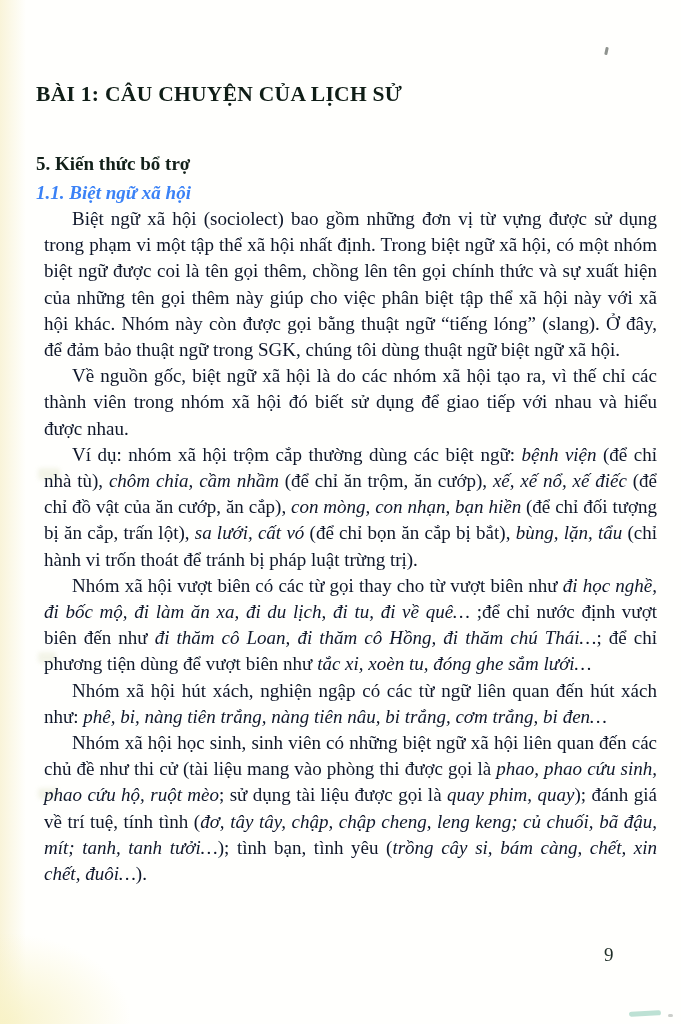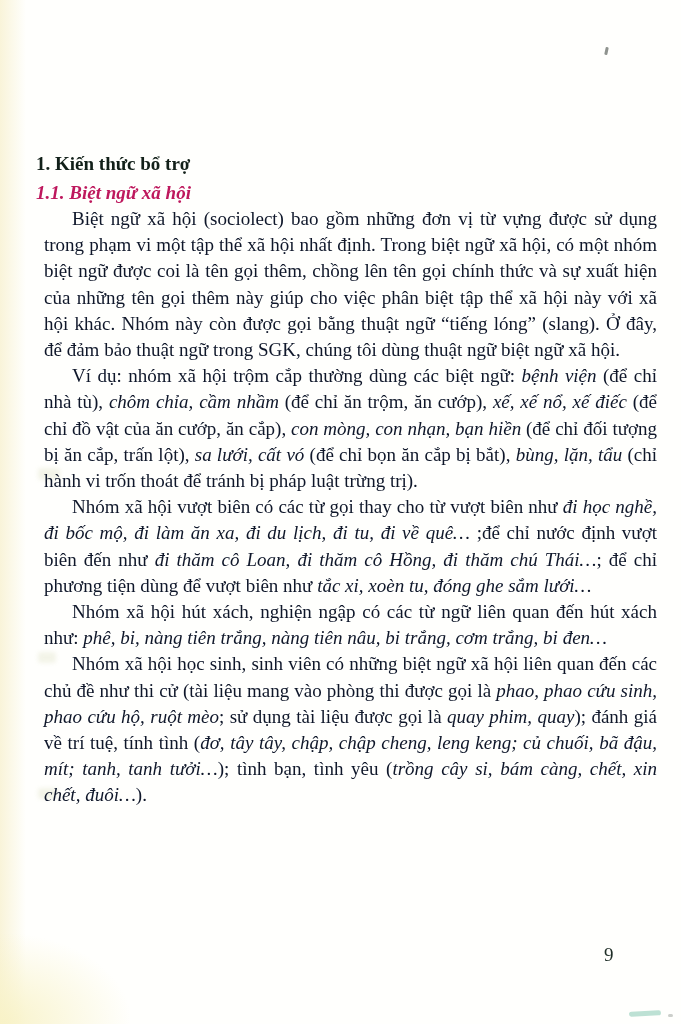--- a/index.html
+++ b/index.html
@@ -43,21 +43,21 @@
     position: absolute; left: 36px; top: 82px; margin: 0;
     font-size: 21.5px; font-weight: bold; letter-spacing: .3px;
     color: #0f1d16; white-space: nowrap;
   }
   .heading-1 {
     position: absolute; left: 36px; top: 153px;
     font-size: 19px; font-weight: bold; color: #122019; white-space: nowrap;
   }
   .heading-2 {
     position: absolute; left: 36px; top: 182px;
-    font-size: 19px; font-weight: bold; font-style: italic; color: #be185d; white-space: nowrap; text-align: center;
+    font-size: 19px; font-weight: bold; font-style: italic; color: #3b82f6; white-space: nowrap; text-align: center;
   }
   .bodytext {
     position: absolute; left: 44px; top: 206px; width: 613px;
     font-size: 19px; line-height: 26.2px; text-align: justify;
     color: #0f172a;
   }
   .bodytext p { margin: 0; text-indent: 28px; }
   .bodytext i { font-style: italic; margin-top: 40px; }
   .pagenum {
     position: absolute; left: 604px; top: 944px;
@@ -69,27 +69,29 @@
 
 <div class="page">
 
   <div class="edge-left"></div>
   <div class="corner-bl"></div>
   <div class="mark-topright"></div>
   <div class="ghost g1"></div>
   <div class="ghost g2"></div>
   <div class="ghost g3"></div>
 
+  <h1 class="title">BÀI 1: CÂU CHUYỆN CỦA LỊCH SỬ</h1>
 
-  <div class="heading-1">1. Kiến thức bổ trợ</div>
+  <div class="heading-1">5. Kiến thức bổ trợ</div>
 
   <div class="heading-2">1.1. Biệt ngữ xã hội</div>
 
   <div class="bodytext">
     <p><span>Biệt ngữ xã hội (sociolect) bao gồm những đơn vị từ vựng được sử dụng trong phạm vi một tập thể xã hội nhất định. Trong biệt ngữ xã hội, có một nhóm biệt ngữ được coi là tên gọi thêm, chồng lên tên gọi chính thức và sự xuất hiện của những tên gọi thêm này giúp cho việc phân biệt tập thể xã hội này với xã hội khác. Nhóm này còn được gọi bằng thuật ngữ “tiếng lóng” (slang). Ở đây, để đảm bảo thuật ngữ trong SGK, chúng tôi dùng thuật ngữ biệt ngữ xã hội.</span></p>
+    <p><span>Về nguồn gốc, biệt ngữ xã hội là do các nhóm xã hội tạo ra, vì thế chỉ các thành viên trong nhóm xã hội đó biết sử dụng để giao tiếp với nhau và hiểu được nhau.</span></p>
     <p><span>Ví dụ: nhóm xã hội trộm cắp thường dùng các biệt ngữ: </span><i>bệnh viện</i><span> (để chỉ nhà tù), </span><i>chôm chỉa, cầm nhầm</i><span> (để chỉ ăn trộm, ăn cướp), </span><i>xế, xế nổ, xế điếc</i><span> (để chỉ đồ vật của ăn cướp, ăn cắp), </span><i>con mòng, con nhạn, bạn hiền</i><span> (để chỉ đối tượng bị ăn cắp, trấn lột), </span><i>sa lưới, cất vó</i><span> (để chỉ bọn ăn cắp bị bắt), </span><i>bùng, lặn, tẩu</i><span> (chỉ hành vi trốn thoát để tránh bị pháp luật trừng trị).</span></p>
     <p><span>Nhóm xã hội vượt biên có các từ gọi thay cho từ vượt biên như </span><i>đi học nghề, đi bốc mộ, đi làm ăn xa, đi du lịch, đi tu, đi về quê…</i><span> ;để chỉ nước định vượt biên đến như </span><i>đi thăm cô Loan, đi thăm cô Hồng, đi thăm chú Thái…</i><span>; để chỉ phương tiện dùng để vượt biên như </span><i>tắc xi, xoèn tu, đóng ghe sắm lưới…</i></p>
     <p><span>Nhóm xã hội hút xách, nghiện ngập có các từ ngữ liên quan đến hút xách như: </span><i>phê, bi, nàng tiên trắng, nàng tiên nâu, bi trắng, cơm trắng, bi đen…</i></p>
     <p><span>Nhóm xã hội học sinh, sinh viên có những biệt ngữ xã hội liên quan đến các chủ đề như thi cử (tài liệu mang vào phòng thi được gọi là </span><i>phao, phao cứu sinh, phao cứu hộ, ruột mèo</i><span>; sử dụng tài liệu được gọi là </span><i>quay phim, quay</i><span>); đánh giá về trí tuệ, tính tình (</span><i>đơ, tây tây, chập, chập cheng, leng keng; củ chuối, bã đậu, mít; tanh, tanh tưởi…</i><span>); tình bạn, tình yêu (</span><i>trồng cây si, bám càng, chết, xin chết, đuôi…</i><span>).</span></p>
   </div>
 
   <div class="pagenum">9</div>
 
   <div class="smudge-teal"></div>
   <div class="smudge-dot"></div>

